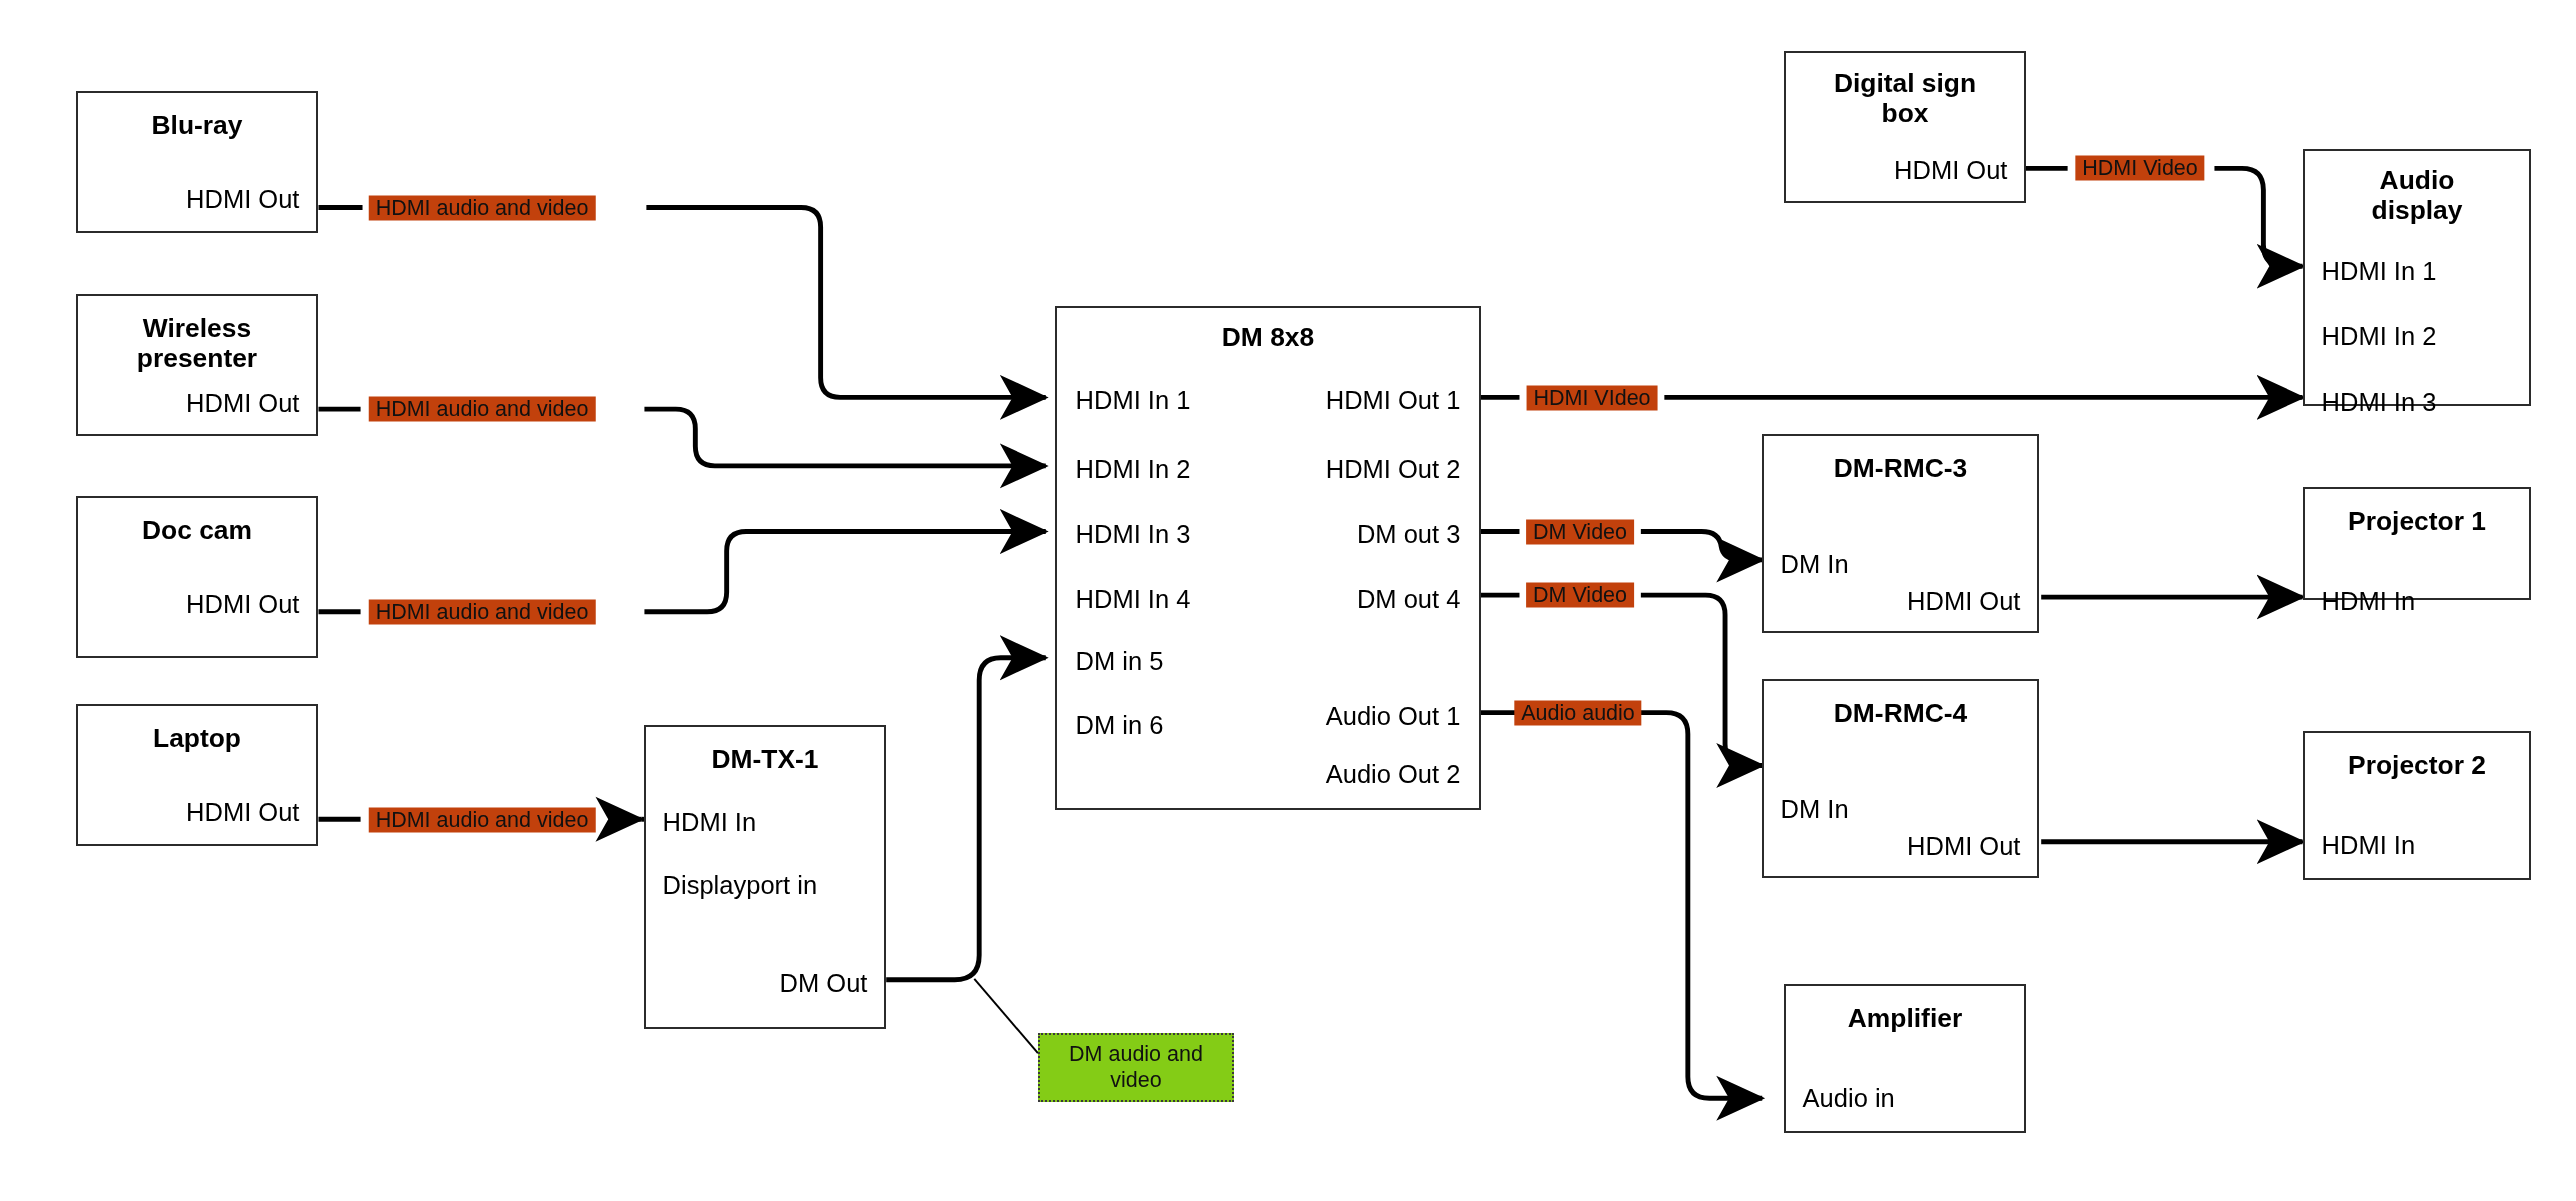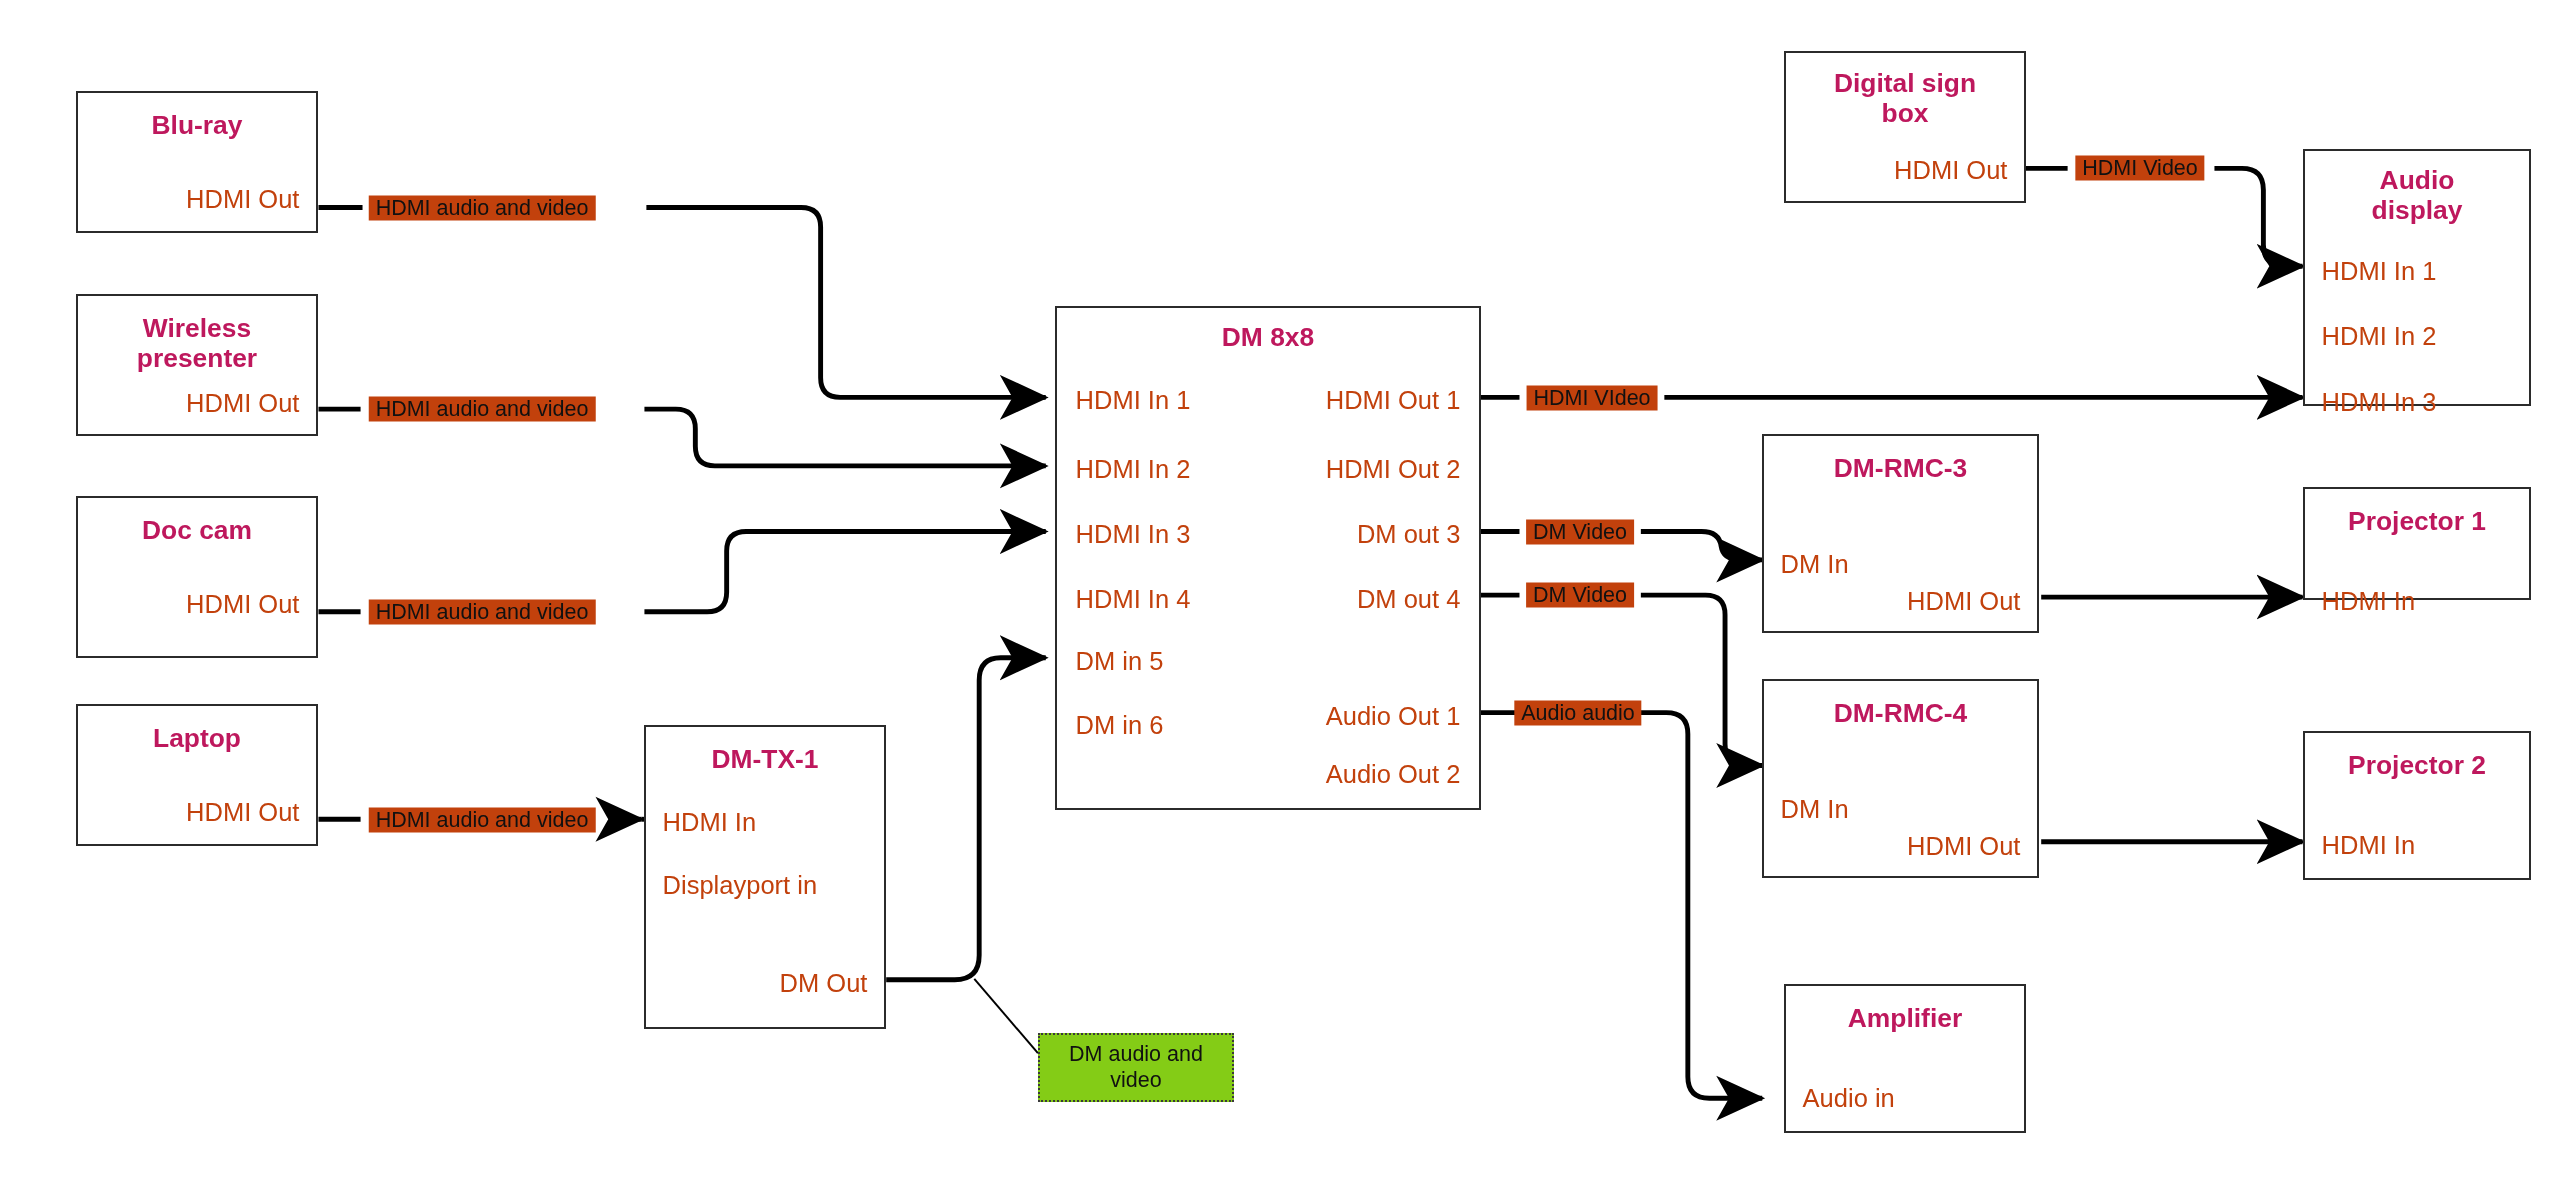--- a/index.html
+++ b/index.html
@@ -1,21 +1,21 @@
 <!DOCTYPE html>
 <html><head>
 <meta charset="utf-8">
 <style>
   html,body{margin:0;padding:0;background:#ffffff;}
   body{font-family:"Liberation Sans",sans-serif;}
   #stage{position:relative;width:2576px;height:1201px;background:#ffffff;overflow:hidden;}
   svg.wires{position:absolute;left:0;top:0;width:2576px;height:1201px;pointer-events:none;}
   .node{position:absolute;box-sizing:border-box;border:2.9px solid #2b2b2b;background:#ffffff;}
-  .node .title{font-weight:bold;text-align:center;font-size:26.4px;color:#be185d;line-height:1.16;}
-  .port{font-size:25.5px;color:#c2410c;line-height:1.15;white-space:nowrap;}
+  .node .title{font-weight:bold;text-align:center;font-size:26.4px;color:#000000;line-height:1.16;}
+  .port{font-size:25.5px;color:#000000;line-height:1.15;white-space:nowrap;}
   .port.l{text-align:left;}
   .port.r{text-align:right;}
   .elabel{position:absolute;font-size:21.5px;color:#111;background:#c2410c;padding:0 6.9px;
           white-space:nowrap;transform:translate(-50%,-50%);text-align:center;}
   .callout{position:absolute;box-sizing:border-box;border:2px dotted #3a3a3a;background:#84cc16;
            font-size:21.5px;color:#111;text-align:center;line-height:1.2;
            display:flex;align-items:center;justify-content:center;padding:3.9px 5.9px;}
   .hub .title{margin-top:13.7px;}
 </style>
 </head>

